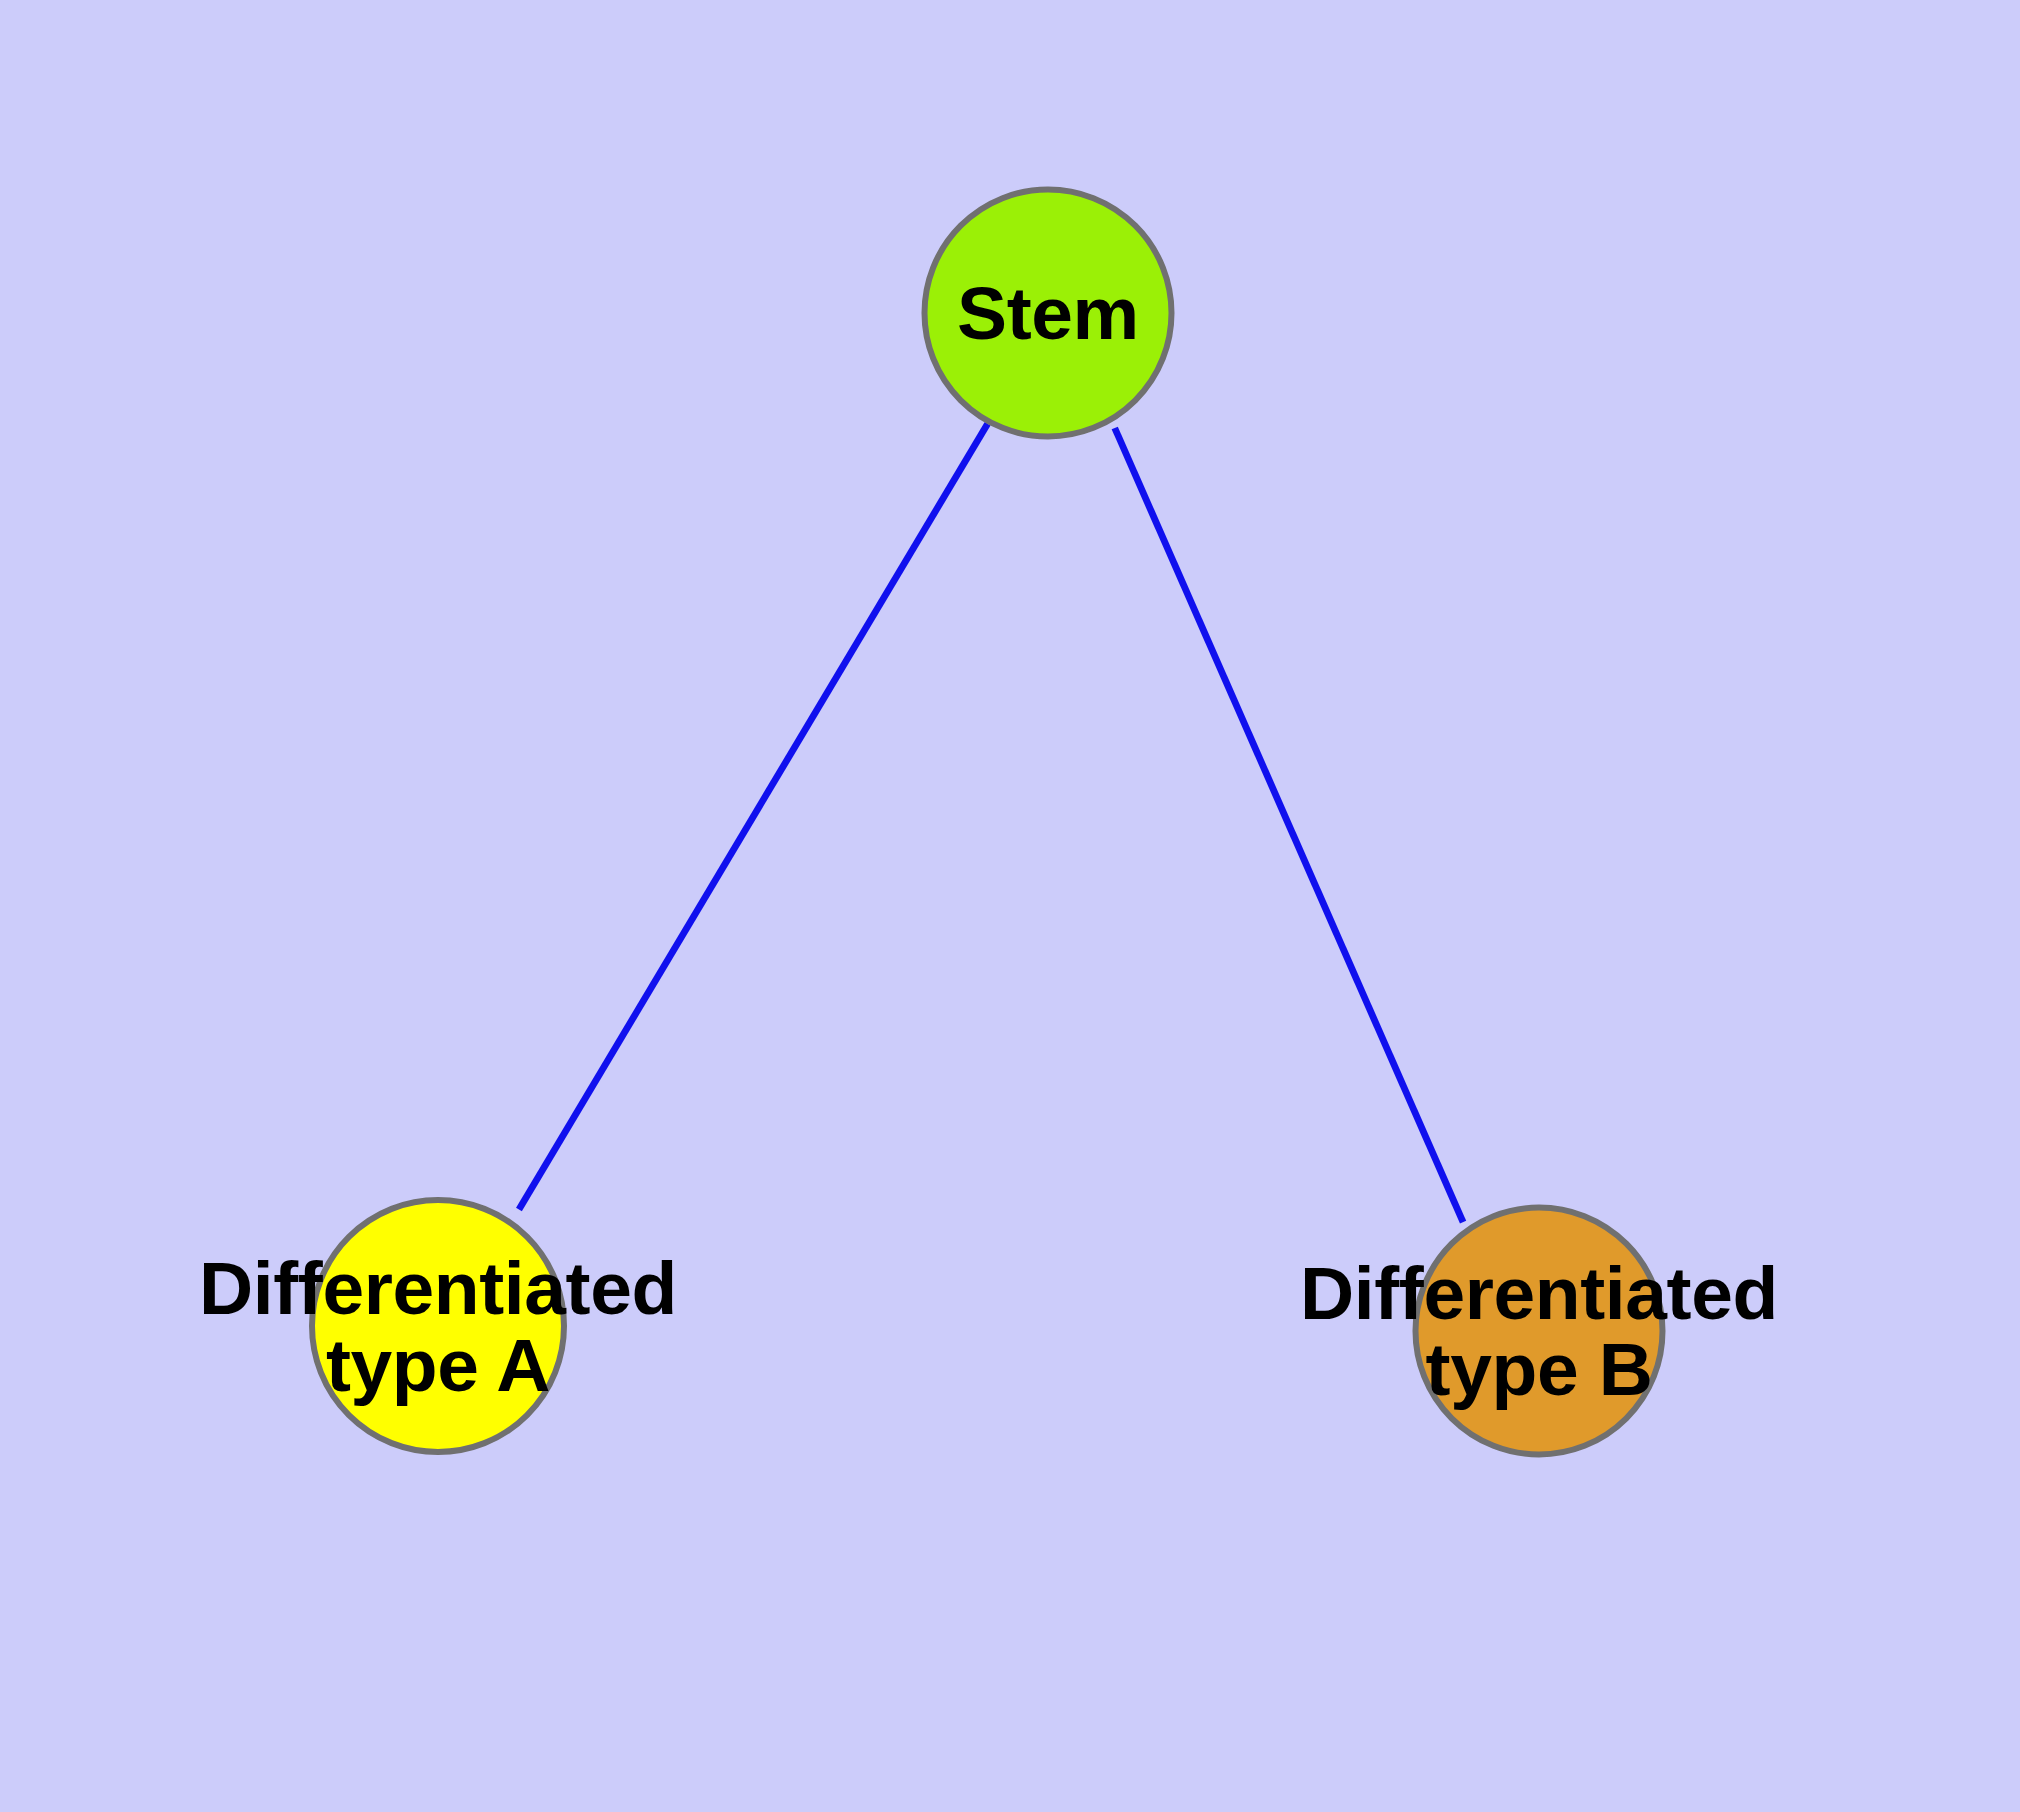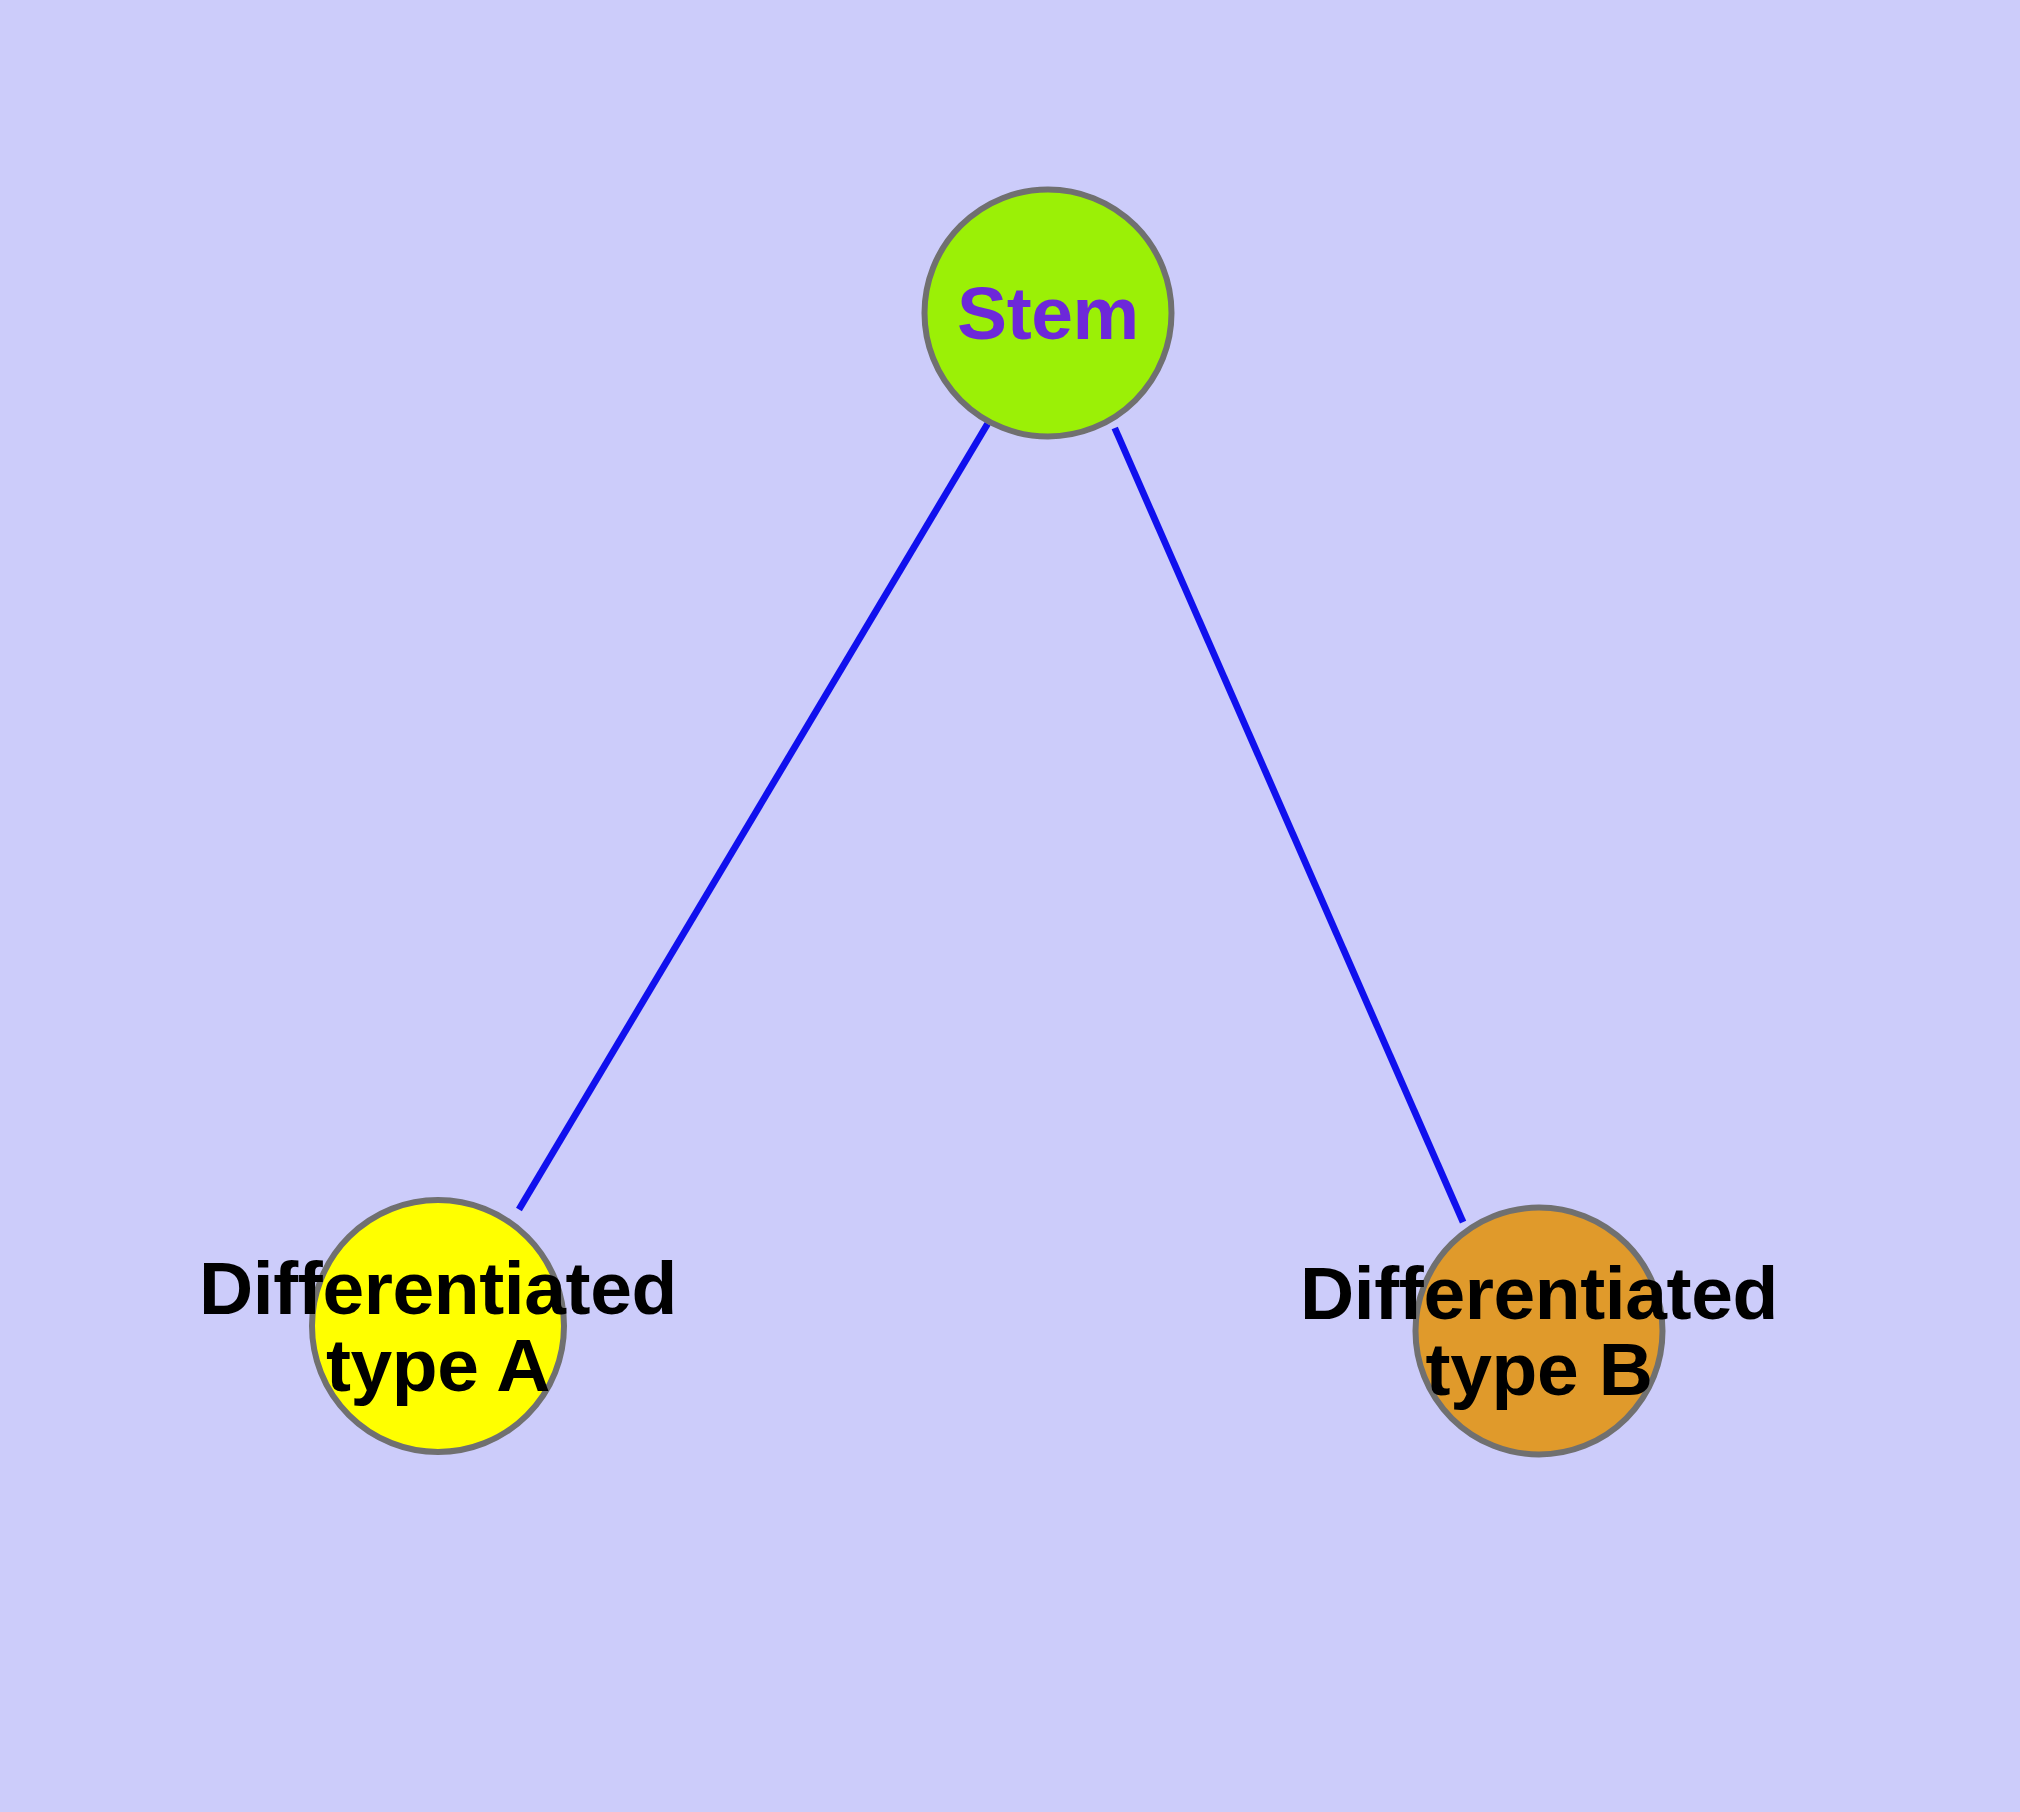--- a/index.html
+++ b/index.html
@@ -55,21 +55,21 @@
 
   <svg id="edge-layer" viewBox="0 0 2384 2138" xmlns="http://www.w3.org/2000/svg" style="width: 2021px; height: 1812px;">
     <g id="edges">
         <line x1="1165" y1="500" x2="612" y2="1427" stroke="#1010ee" stroke-width="8" stroke-linecap="butt"></line>
         <line x1="1315" y1="505" x2="1726" y2="1442" stroke="#1010ee" stroke-width="8" stroke-linecap="butt"></line>
       </g>
   </svg>
 
   <div id="nodes">
       <div class="node" style="left: 1048px; top: 313px; width: 253px; height: 253px; background: rgb(155, 240, 6); border: 6px solid rgb(112, 112, 112);">
-        <div class="node-label" style="font-size: 75px; color: #6d28d9;">Stem</div>
+        <div class="node-label" style="font-size: 75px; color: #000000;">Stem</div>
       </div>
       <div class="node" style="left: 438px; top: 1326px; width: 258px; height: 258px; background: rgb(255, 255, 0); border: 6px solid rgb(112, 112, 112);">
         <div class="node-label" style="font-size: 75px; color: rgb(0, 0, 0);">Differentiated
 type A</div>
       </div>
       <div class="node" style="left: 1539px; top: 1331px; width: 253px; height: 253px; background: rgb(224, 154, 43); border: 6px solid rgb(112, 112, 112);">
         <div class="node-label" style="font-size: 75px; color: rgb(0, 0, 0);">Differentiated
 type B</div>
       </div>
     </div>

